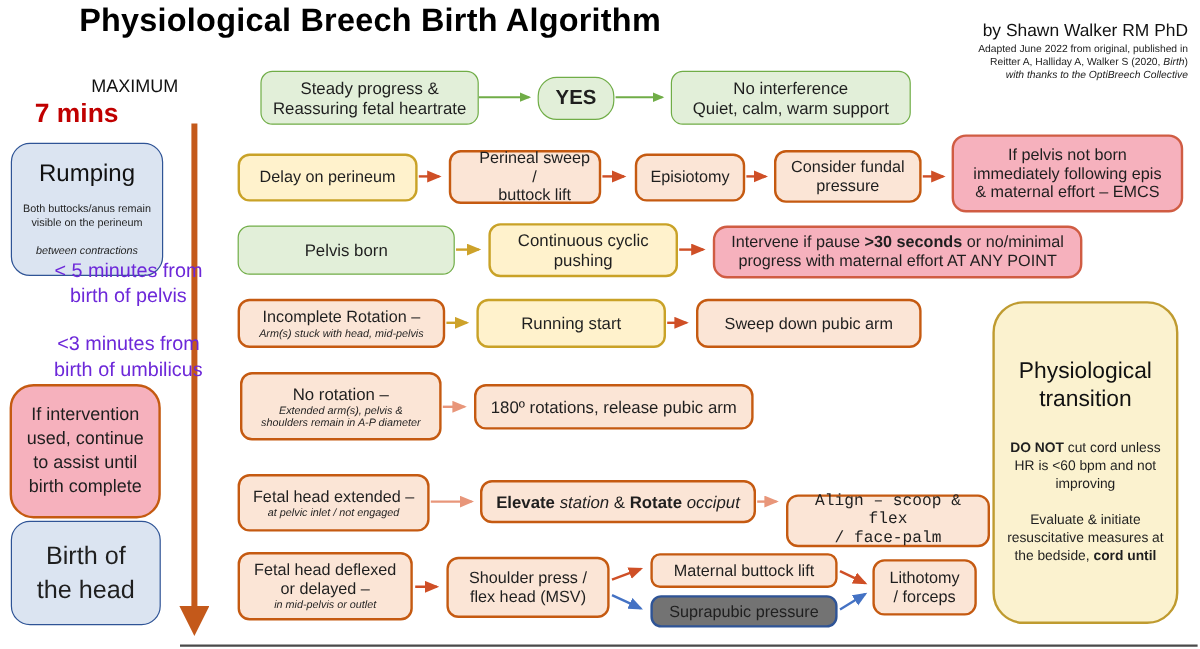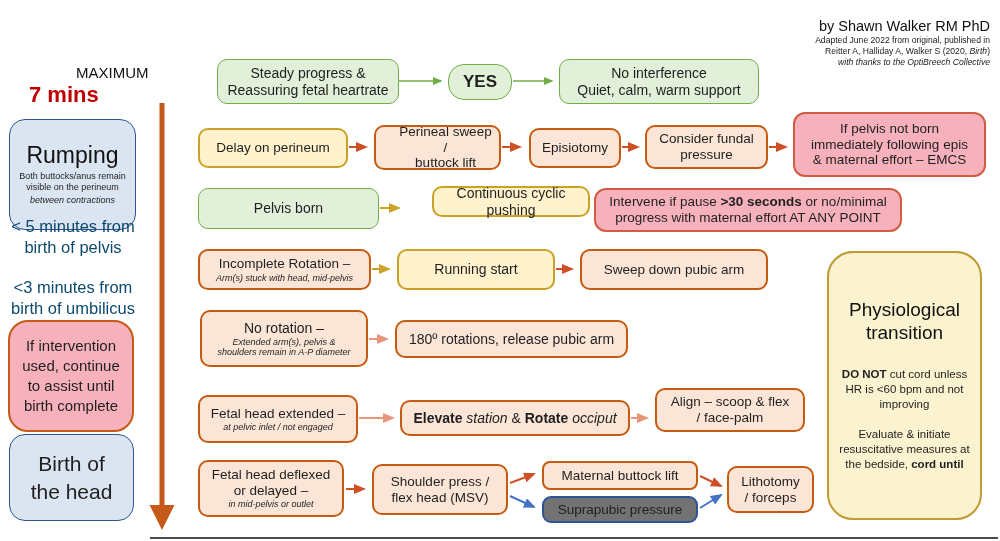--- a/index.html
+++ b/index.html
@@ -26,23 +26,23 @@
   .green {background:#e2efd9;border:1.8px solid #70ad47;border-radius:10px;}
   .yellow{background:#fff2cc;border:2px solid #c9a227;border-radius:10px;}
   .salmon{background:#fbe5d6;border:2px solid #c55a11;border-radius:10px;}
   .pink  {background:#f6b1bd;border:2px solid #d05c43;border-radius:12px;}
   .blue  {background:#dbe4f1;border:1.8px solid #2f5496;border-radius:16px;}
   .blueborder{background:#737373;border:2px solid #2f5496;border-radius:9px;}
   .cream {background:#fbf2cf;border:2px solid #bf9b30;border-radius:26px;}
   .f14{font-size:14px;} .f135{font-size:13.5px;}
   .bt{font-size:13.5px;}
   .bs{font-size:9px;font-style:italic;margin-top:1px;}
-  .note{position:absolute;width:144px;left:1px;text-align:center;font-size:16.5px;line-height:1.3;white-space:pre-line;color:#0c4a6e;}
-  .rump-title{font-size:23px;color:#111;}
-  .rump-sub{font-size:9px;line-height:1.25;margin-top:2px;}
+  .note{position:absolute;width:144px;left:1px;text-align:center;font-size:16.5px;line-height:1.3;white-space:pre-line;color:#6d28d9;padding-left:34px;}
+  .rump-title{font-size:20px;color:#111;}
+  .rump-sub{font-size:9px;line-height:1.25;margin-top:12px;}
   .yes{font-size:17px;font-weight:bold;}
   .trans-title{font-size:19px;line-height:1.2;color:#111;}
   .trans-p{font-size:11.5px;line-height:1.3;}
   .gap20{margin-top:22px;} .gap14{margin-top:15px;}
   b{font-weight:bold;} i{font-style:italic;}
 </style>
 </head>
 <body>
 
 <div class="canvas">
@@ -92,20 +92,21 @@
 
     <line x1="346" y1="489" x2="364" y2="489" stroke="#cf4f26" stroke-width="2" marker-end="url(#m-orange)"></line>
     <line x1="510" y1="483" x2="534" y2="474" stroke="#cf4f26" stroke-width="2" marker-end="url(#m-orange)"></line>
     <line x1="510" y1="496" x2="534" y2="507" stroke="#4472c4" stroke-width="2" marker-end="url(#m-blue)"></line>
     <line x1="700" y1="476" x2="721" y2="486" stroke="#cf4f26" stroke-width="2" marker-end="url(#m-orange)"></line>
     <line x1="700" y1="508" x2="721" y2="495" stroke="#4472c4" stroke-width="2" marker-end="url(#m-blue)"></line>
 
     <line x1="150" y1="538" x2="998" y2="538" stroke="#4a4a4a" stroke-width="2"></line>
   </svg>
 
+  <h1 class="title">Physiological Breech Birth Algorithm</h1>
 
   <div class="attrib">
     <div class="author">by Shawn Walker RM PhD</div>
     <div class="small">Adapted June  2022 from original, published in</div>
     <div class="small"><span>Reitter A, Halliday A, Walker S (2020, </span><i>Birth</i><span>)</span></div>
     <div class="small italic">with thanks to the OptiBreech Collective</div>
   </div>
 
   <div class="max-label">MAXIMUM</div>
   <div class="duration">7 mins</div>
@@ -162,21 +163,21 @@
   </div>
   <div class="box pink f135" style="left:793px;top:112px;width:193px;height:65px;">
     <span>If pelvis not born
 immediately following epis
 &amp; maternal effort – EMCS</span>
   </div>
 
   <div class="box green f14" style="left:198px;top:188px;width:181px;height:41px;">
     <span>Pelvis born</span>
   </div>
-  <div class="box yellow f14" style="left:407px;top:186px;width:158px;height:31px;margin-left:25px;">
+  <div class="box yellow f14" style="left:407px;top:186px;width:158px;height:45px;">
     <span>Continuous cyclic
 pushing</span>
   </div>
   <div class="box pink f135" style="left:594px;top:188px;width:308px;height:44px;">
     <span><span>Intervene if pause </span><b>&gt;30 seconds</b><span> or no/minimal
 progress with maternal effort AT ANY POINT</span></span>
   </div>
 
   <div class="box salmon" style="left:198px;top:249px;width:173px;height:41px;">
     <span class="bt">Incomplete Rotation –</span>
@@ -198,21 +199,21 @@
     <span>180º rotations, release pubic arm</span>
   </div>
 
   <div class="box salmon" style="left:198px;top:395px;width:160px;height:48px;">
     <span class="bt">Fetal head extended –</span>
     <span class="bs">at pelvic inlet / not engaged</span>
   </div>
   <div class="box salmon f14" style="left:400px;top:400px;width:230px;height:36px;">
     <span><b>Elevate</b><i> station </i><span>&amp; </span><b>Rotate</b><i> occiput</i></span>
   </div>
-  <div class="box salmon f135" style="left:655px;top:388px;width:150px;height:44px;">
+  <div class="box salmon f135" style="left:655px;top:412px;width:170px;height:44px;font-family:Liberation Mono, monospace;">
     <span>Align – scoop &amp; flex
 / face-palm</span>
   </div>
 
   <div class="box salmon" style="left:198px;top:460px;width:146px;height:57px;">
     <span class="bt">Fetal head deflexed
 or delayed –</span>
     <span class="bs">in mid-pelvis or outlet</span>
   </div>
   <div class="box salmon f135" style="left:372px;top:464px;width:136px;height:51px;">

